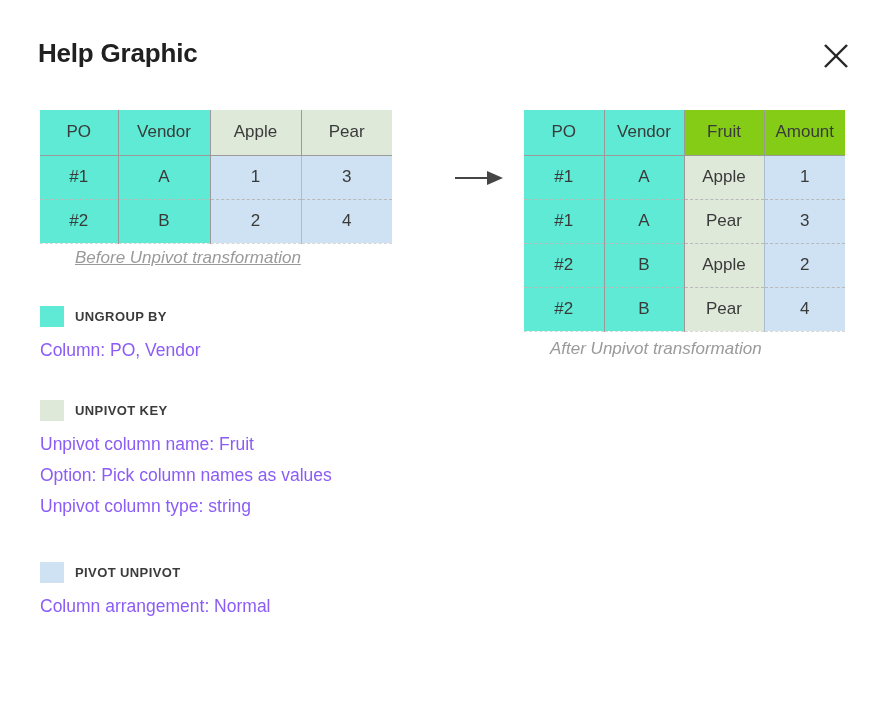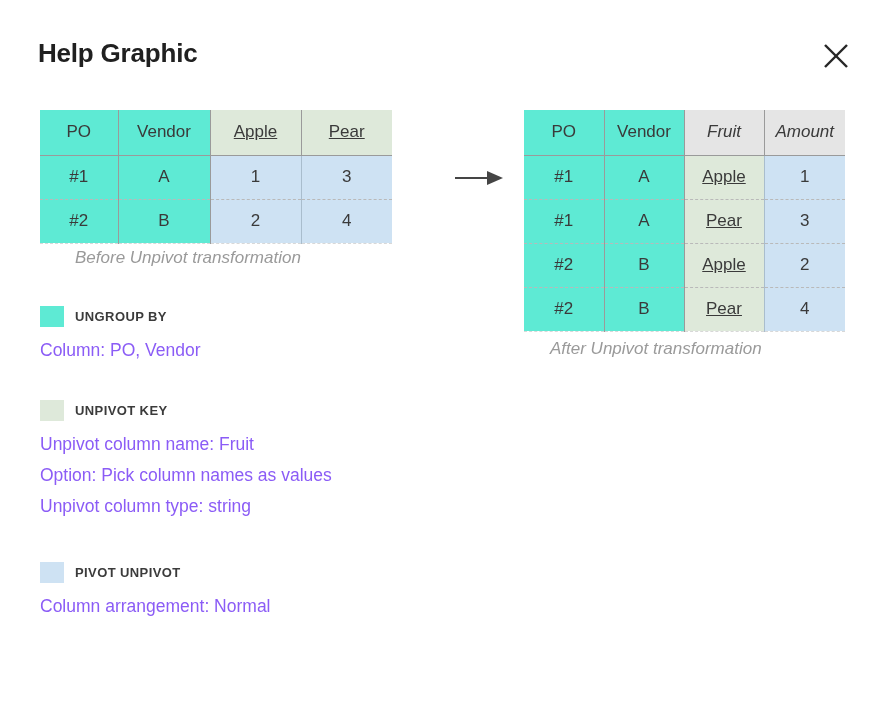--- a/index.html
+++ b/index.html
@@ -70,23 +70,23 @@
   }
   
   .vsep {
     border-right: 1.5px solid #9a9a9a;
   }
   .vsep-light {
     border-right: 1.5px solid #a9bdcd;
   }
 
   .c-gray  { background: #5eead4; }
-  .c-green { background: #dee9da; text-decoration: underline; }
+  .c-green { background: #dee9da; }
   .c-blue  { background: #cee2f3; }
-  .c-white { background: #e5e5e5; font-style: italic; }
+  .c-white { background: #84cc16; }
 
   
   #table-before { left: 40px; top: 110px; }
   #table-before .col-po     { width: 78px; }
   #table-before .col-vendor { width: 92px; }
   #table-before .col-apple  { width: 91px; }
   #table-before .col-pear   { width: 91px; }
 
   
   #table-after { left: 524px; top: 110px; }
@@ -100,21 +100,21 @@
   }
 
   
   .caption {
     position: absolute;
     font-size: 17px;
     font-style: italic;
     color: #9a9a9a;
     white-space: nowrap;
   }
-  #caption-before { left: 75px; top: 248px; }
+  #caption-before { left: 75px; top: 248px; text-decoration: underline; }
   #caption-after  { left: 550px; top: 339px; }
 
   
   .arrow {
     position: absolute;
     left: 455px;
     top: 168px;
   }
 
   

